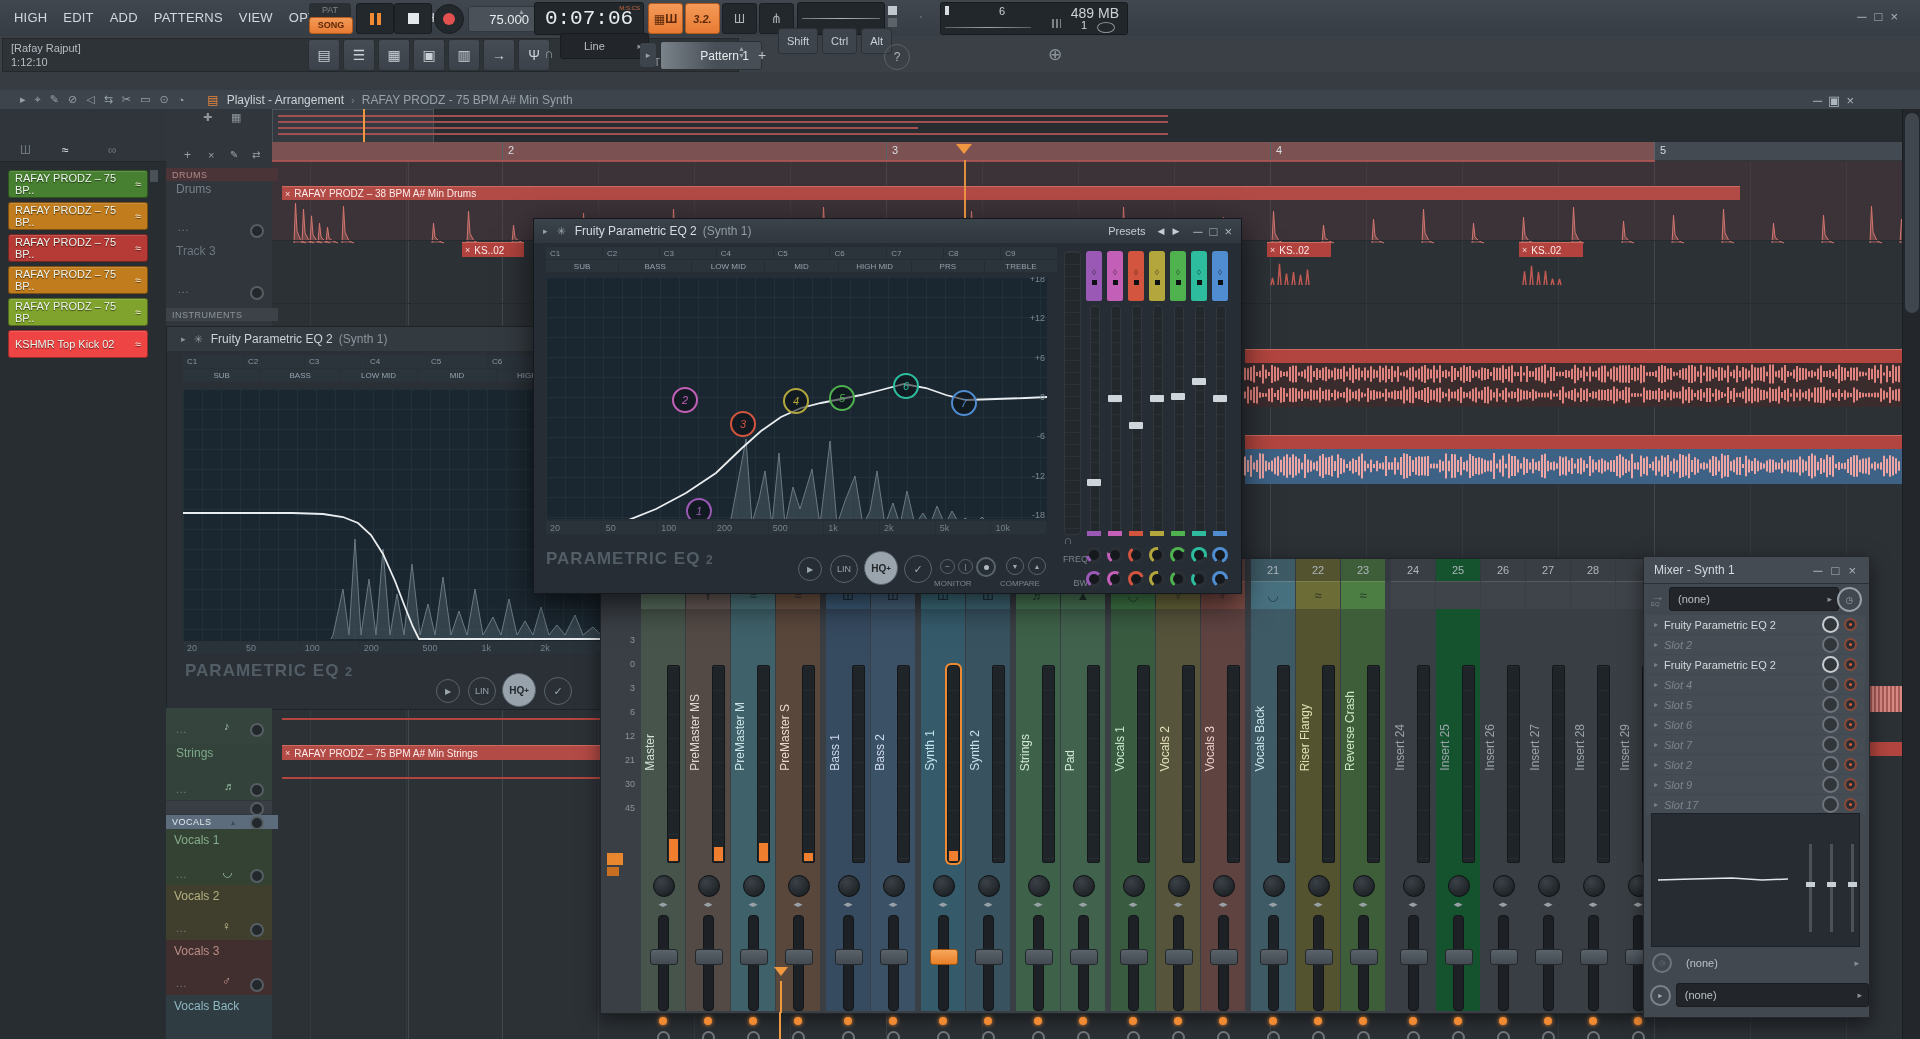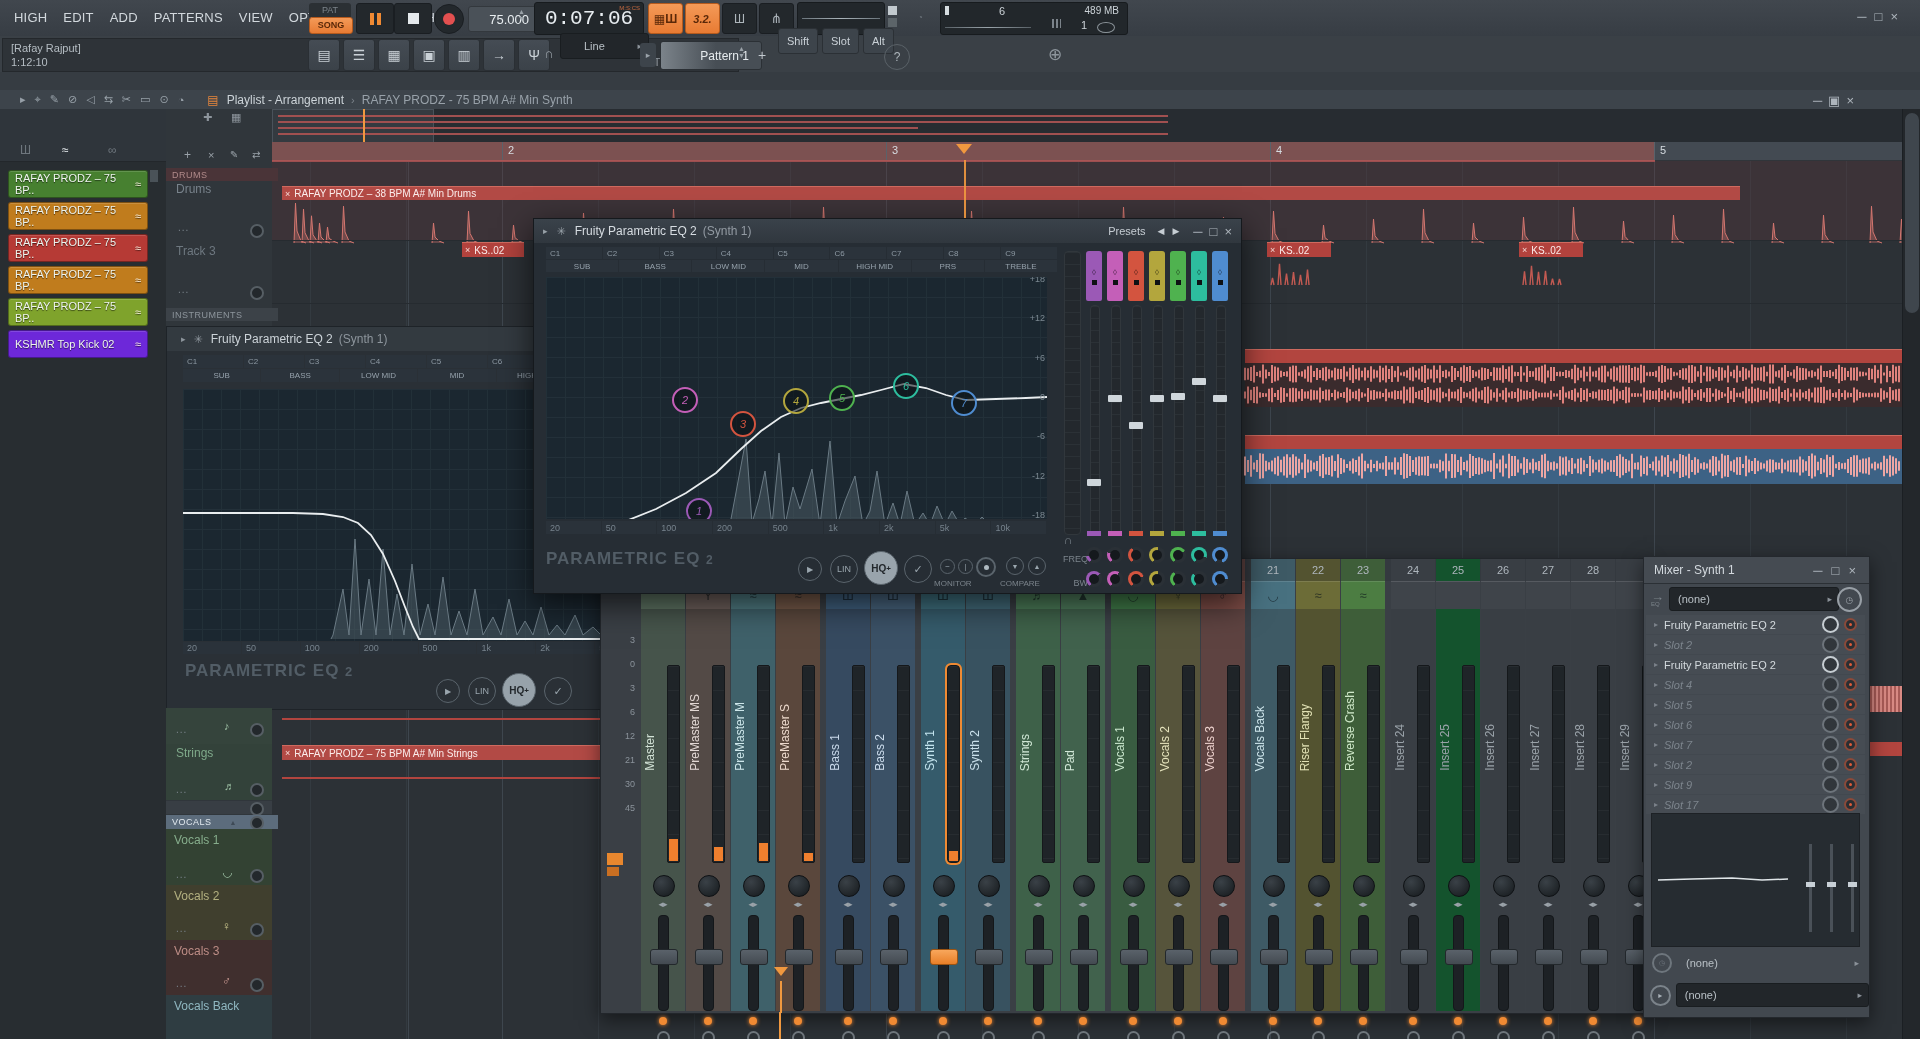--- a/index.html
+++ b/index.html
@@ -160,21 +160,21 @@
   <div class="abs darkpanel" style="left:797px;top:2px;width:86px;height:31px">
     <i class="abs" style="left:4px;right:4px;top:15px;height:1px;background:linear-gradient(90deg,#6a747b,#aab4ba,#6a747b);display:block"></i>
   </div>
   <div class="abs" style="left:888px;top:6px;width:9px;height:9px;background:#c2c9ce"></div>
   <div class="abs" style="left:888px;top:18px;width:9px;height:9px;background:#5c6469"></div>
   <div class="abs fcc" style="left:912px;top:9px;width:17px;height:17px;border-radius:50%;border:2px solid #707density80;border-color:#6e767d;color:#6e767d;font-size:8px">◔</div>
 
   <div class="abs darkpanel" style="left:940px;top:2px;width:186px;height:31px">
     <i class="abs" style="left:4px;top:3px;width:4px;height:9px;background:#d6dce0;display:block"></i>
     <span class="abs" style="right:122px;top:2px;font-size:11px;color:#ccd3d8">6</span>
-    <span class="abs" style="right:8px;top:2px;font-size:10px;color:#ccd3d8">489 MB</span>
+    <span class="abs" style="right:8px;top:2px;font-size:14px;color:#ccd3d8">489 MB</span>
     <i class="abs" style="left:4px;right:96px;top:24px;height:1px;background:linear-gradient(90deg,#586066,#9aa4aa,#586066);display:block"></i>
     <span class="abs" style="right:40px;top:16px;font-size:11px;color:#ccd3d8">1</span>
     <i class="abs" style="right:12px;top:19px;width:16px;height:9px;border:1px solid #8b9399;border-radius:50%;display:block"></i>
     <i class="abs" style="right:66px;top:16px;width:9px;height:9px;background:repeating-linear-gradient(90deg,#7b838a 0 2px,transparent 2px 4px);display:block"></i>
   </div>
   <div class="abs winctl" style="right:14px;top:9px">
     <span>─</span><span>□</span><span>×</span>
   </div>
 </div>
 
@@ -215,21 +215,21 @@
 </div>
 <div class="abs fcc" style="left:640px;top:43px;width:16px;height:24px;background:#3d444b;border-radius:3px;color:#9aa2a9;font-size:9px">
     <span>▸</span>
   </div>
 <div class="abs fc" style="left:660px;top:41px;width:88px;height:27px;background:linear-gradient(90deg,#7b838a,#474e55 55%);border:1px solid #2b3035;border-radius:3px;justify-content:flex-end;padding-right:12px;font-size:12px;color:#e6ebee">Pattern 1</div>
 <span class="abs" style="left:738px;top:45px;font-size:7px;color:#9aa2a8">▲<br>▼</span>
 <div class="abs fcc" style="left:752px;top:45px;width:20px;height:20px;font-size:14px;color:#c3cad0">+</div>
 <div class="abs f" style="left:778px;top:28px;gap:4px">
 
 <div class="keybtn fcc">Shift</div>
-    <div class="keybtn fcc">Slot</div>
+    <div class="keybtn fcc">Ctrl</div>
     <div class="keybtn fcc">Alt</div>
   </div>
 <div class="abs fcc" style="left:884px;top:44px;width:24px;height:24px;border-radius:50%;border:1px solid #5a6268;color:#aeb6bc;font-size:12px">
     <span>?</span>
   </div>
 <span class="abs" style="left:1048px;top:44px;font-size:17px;color:#8d959c">⊕</span>
 <div class="abs" style="left:0;top:72px;width:1920px;height:18px;background:#363c42"></div>
 
 <div id="pl-header" class="abs fc">
   <span class="pl-ico" style="margin-left:20px">▸</span>
@@ -275,21 +275,21 @@
       <div class="pick-item" style="background: rgb(192, 124, 29);">
         <span>RAFAY PRODZ – 75 BP..</span>
         <span class="pick-wave">≈</span>
       </div>
 
       <div class="pick-item" style="background: rgb(127, 163, 44);">
         <span>RAFAY PRODZ – 75 BP..</span>
         <span class="pick-wave">≈</span>
       </div>
 
-      <div class="pick-item" style="background: #6d28d9;">
+      <div class="pick-item" style="background: #ef4444;">
         <span>KSHMR Top Kick 02</span>
         <span class="pick-wave">≈</span>
       </div>
     </div>
 </div>
 
 <div id="headercol" class="abs"></div>
 <div id="grid" class="abs"></div>
 
 <div class="abs" style="left:272px;top:109px;width:1630px;height:33px;background:#272c31;border-bottom:1px solid #1f2428">

